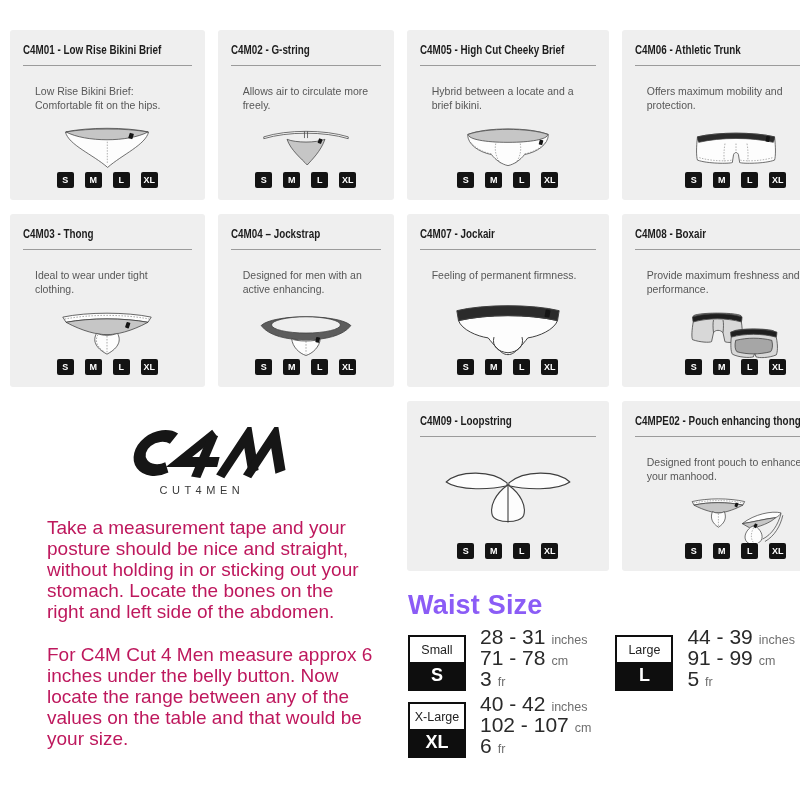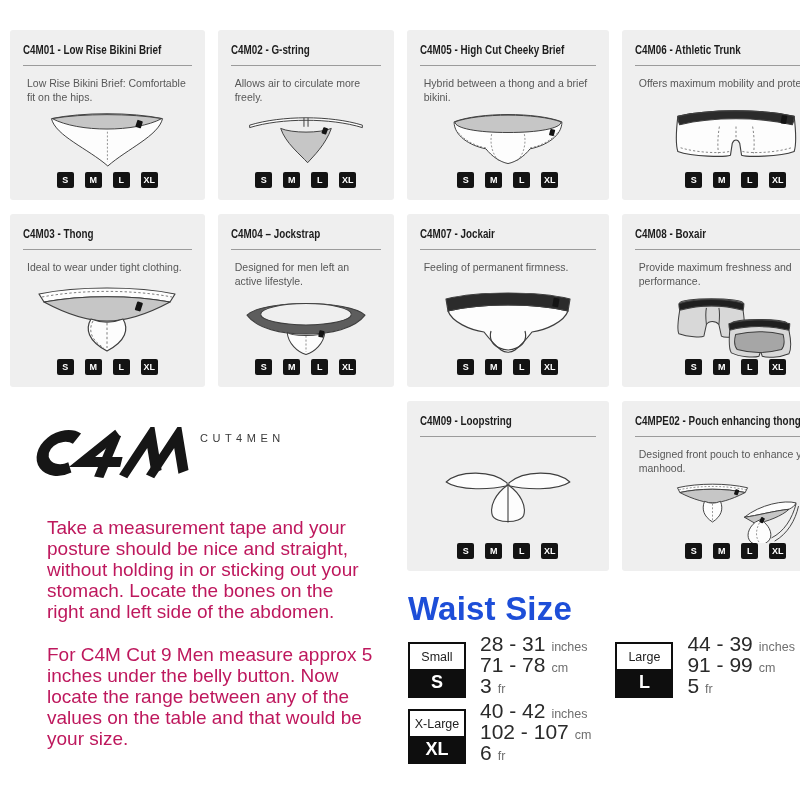--- a/index.html
+++ b/index.html
@@ -6,38 +6,38 @@
   .page{position:relative;width:800px;height:764px;background:#ffffff;overflow:hidden;
         font-family:"Liberation Sans",sans-serif;}
   
   .cards{position:absolute;left:10px;top:30px;width:780px;display:grid;
          grid-template-columns:repeat(4,1fr);grid-template-rows:170px 173px 170px;gap:14px 13px;}
   .card{background:#efefef;border-radius:3px;padding:13px 13px 10px;box-sizing:border-box;
         display:flex;flex-direction:column;}
   .card-title{font-size:12px;font-weight:bold;color:#1d1d1d;white-space:nowrap;
               transform:scaleX(0.82);transform-origin:left center;margin:0;}
   .card-rule{height:1px;background:#9b9b9b;margin:8px 0 7px;}
-  .card-desc{font-size:10.5px;color:#575757;line-height:1.3;margin:4px;}
+  .card-desc{font-size:10.5px;color:#575757;line-height:1.3;margin:12px;}
   .card-art{flex:1;display:flex;align-items:center;justify-content:center;min-height:0;}
   .card-art svg{max-height:100%;}
   .card-sizes{display:flex;justify-content:center;gap:11px;padding-bottom:2px;}
   .size-badge{width:17px;height:16px;background:#131313;color:#fff;font-size:9px;font-weight:bold;
               display:flex;align-items:center;justify-content:center;border-radius:2px;}
   
-  .logo-cell{grid-column:1 / span 2;display:flex;flex-direction:row;
+  .logo-cell{grid-column:1 / span 2;display:flex;flex-direction:column;align-items:center;
              padding-top:26px;}
   .logo-sub{font-size:11px;letter-spacing:4.5px;color:#3a3a3a;margin-top:5px;}
   
   .instructions{position:absolute;left:47px;top:517px;width:326px;font-size:19px;
                 line-height:21px;color:#be185d;}
   .instructions p{margin:0;}
   .instructions p + p{margin-top:22px;}
   
   .waist{position:absolute;left:408px;top:590px;width:390px;}
-  .waist-title{font-size:33px;font-weight:bold;color:#1d4ed8;margin:0;letter-spacing:0.2px;}
+  .waist-title{font-size:27px;font-weight:bold;color:#8b5cf6;margin:0;letter-spacing:0.2px;}
   .waist-grid{margin-top:14px;display:grid;grid-template-columns:1fr 1fr 1fr;gap:11px 24px;}
   .size-entry{display:flex;gap:14px;}
   .size-box{width:58px;height:56px;border:2px solid #0e0e0e;box-sizing:border-box;background:#fff;
             display:flex;flex-direction:column;flex:0 0 auto;}
   .size-box-label{height:25px;display:flex;align-items:center;justify-content:center;
                   font-size:12.5px;color:#222;}
   .size-box-letter{flex:1;background:#0e0e0e;color:#fff;display:flex;align-items:center;
                    justify-content:center;font-size:18px;font-weight:bold;}
   .measures{height:56px;display:flex;flex-direction:column;justify-content:flex-end;}
   .measure-line{font-size:21px;color:#2a2a2a;line-height:17px;display:flex;
@@ -92,21 +92,21 @@
         <span class="size-badge">S</span>
         <span class="size-badge">M</span>
         <span class="size-badge">L</span>
         <span class="size-badge">XL</span>
       </div>
     </section>
 
     <section class="card">
       <h3 class="card-title">C4M05 - High Cut Cheeky Brief</h3>
       <div class="card-rule"></div>
-      <p class="card-desc">Hybrid between a thong and a brief bikini.</p>
+      <p class="card-desc">Hybrid between a locate and a brief bikini.</p>
       <div class="card-art art">
         <svg width="150" height="72" viewBox="0 0 150 78">
           <path d="M9,17 C40,5 110,5 141,17 C141,34 122,46 102,50 C95,59 85,66 75,68 C65,66 55,59 48,50 C28,46 9,34 9,17 Z" fill="#fdfdfd"></path>
           <path d="M10,17 C40,6 110,6 140,17 C140,25 112,30 75,30 C38,30 10,25 10,17 Z" fill="#c6c6c6"></path>
           <path class="dash" d="M14,30 C24,42 40,48 50,49"></path>
           <path class="dash" d="M136,30 C126,42 110,48 100,49"></path>
           <path class="dash" d="M55,32 C52,46 58,60 64,65"></path>
           <path class="dash" d="M95,32 C98,46 92,60 86,65"></path>
           <rect class="tag" x="126" y="26" width="6" height="8" rx="1" fill="#141414" transform="rotate(15 129 30)"></rect>
         </svg>
@@ -162,21 +162,21 @@
         <span class="size-badge">S</span>
         <span class="size-badge">M</span>
         <span class="size-badge">L</span>
         <span class="size-badge">XL</span>
       </div>
     </section>
 
     <section class="card">
       <h3 class="card-title">C4M04 – Jockstrap</h3>
       <div class="card-rule"></div>
-      <p class="card-desc">Designed for men left an active lifestyle.</p>
+      <p class="card-desc">Designed for men with an active enhancing.</p>
       <div class="card-art art">
         <svg width="150" height="78" viewBox="0 0 150 78">
           <path d="M6,27 C24,9 126,9 144,27 C132,43 104,49 75,49 C46,49 18,43 6,27 Z" fill="#5d5d5d" stroke="#2e2e2e"></path>
           <ellipse cx="75" cy="26" rx="53" ry="12.5" fill="#efefef" stroke="#2e2e2e"></ellipse>
           <path d="M53,47 C57,52 93,52 97,47 C96,60 85,70 75,73 C65,70 54,60 53,47 Z" fill="#fdfdfd"></path>
           <line class="dash" x1="75" y1="51" x2="75" y2="70"></line>
           <rect class="tag" x="90" y="45" width="6" height="8" rx="1" fill="#141414" transform="rotate(12 93 49)"></rect>
         </svg>
       </div>
       <div class="card-sizes">
@@ -298,21 +298,21 @@
         <span class="size-badge">M</span>
         <span class="size-badge">L</span>
         <span class="size-badge">XL</span>
       </div>
     </section>
 
   </div>
 
   <div class="instructions">
     <p>Take a measurement tape and your posture should be nice and straight, without holding in or sticking out your stomach. Locate the bones on the right and left side of the abdomen.</p>
-    <p>For C4M Cut 9 Men measure approx 5 inches under the belly button. Now locate the range between any of the values on the table and that would be your size.</p>
+    <p>For C4M Cut 4 Men measure approx 6 inches under the belly button. Now locate the range between any of the values on the table and that would be your size.</p>
   </div>
 
   <div class="waist">
     <h2 class="waist-title">Waist Size</h2>
     <div class="waist-grid">
 
       <div class="size-entry">
         <div class="size-box">
           <div class="size-box-label">Small</div>
           <div class="size-box-letter">S</div>

